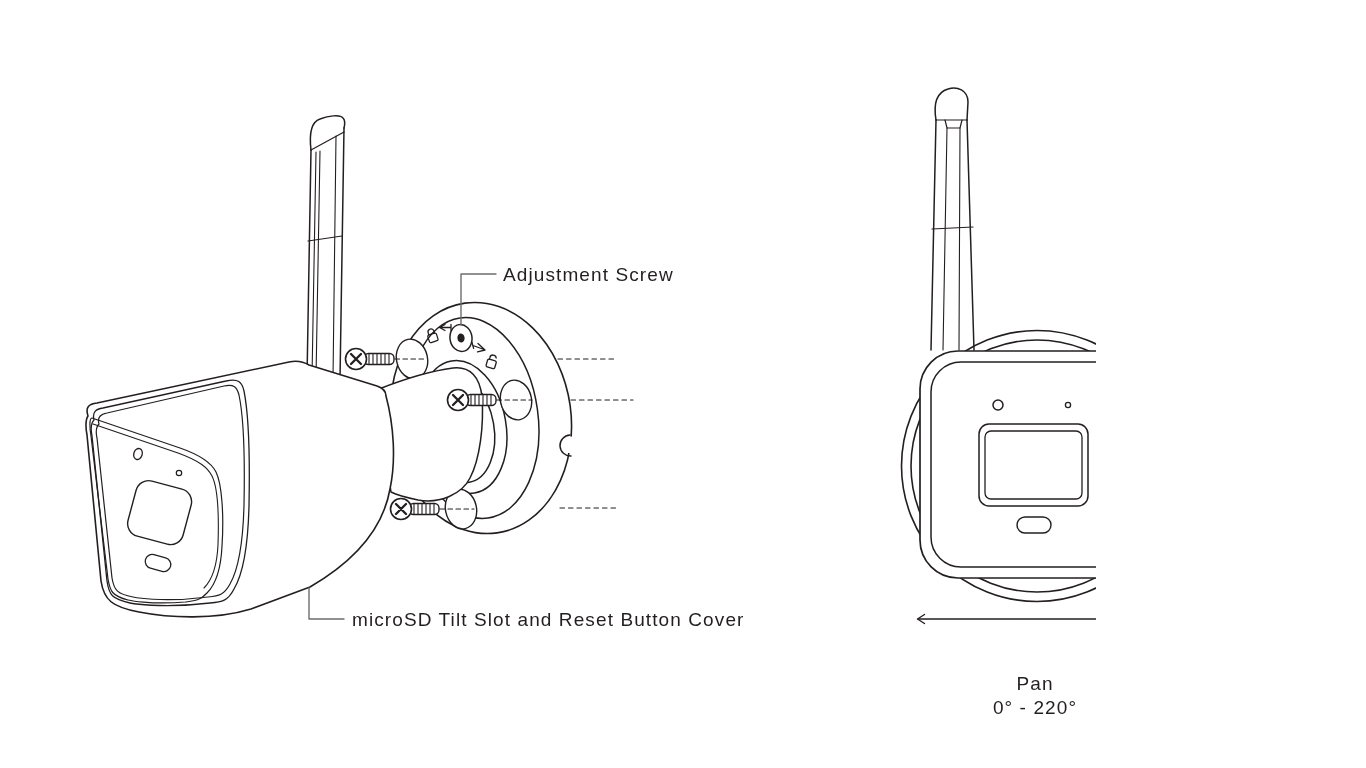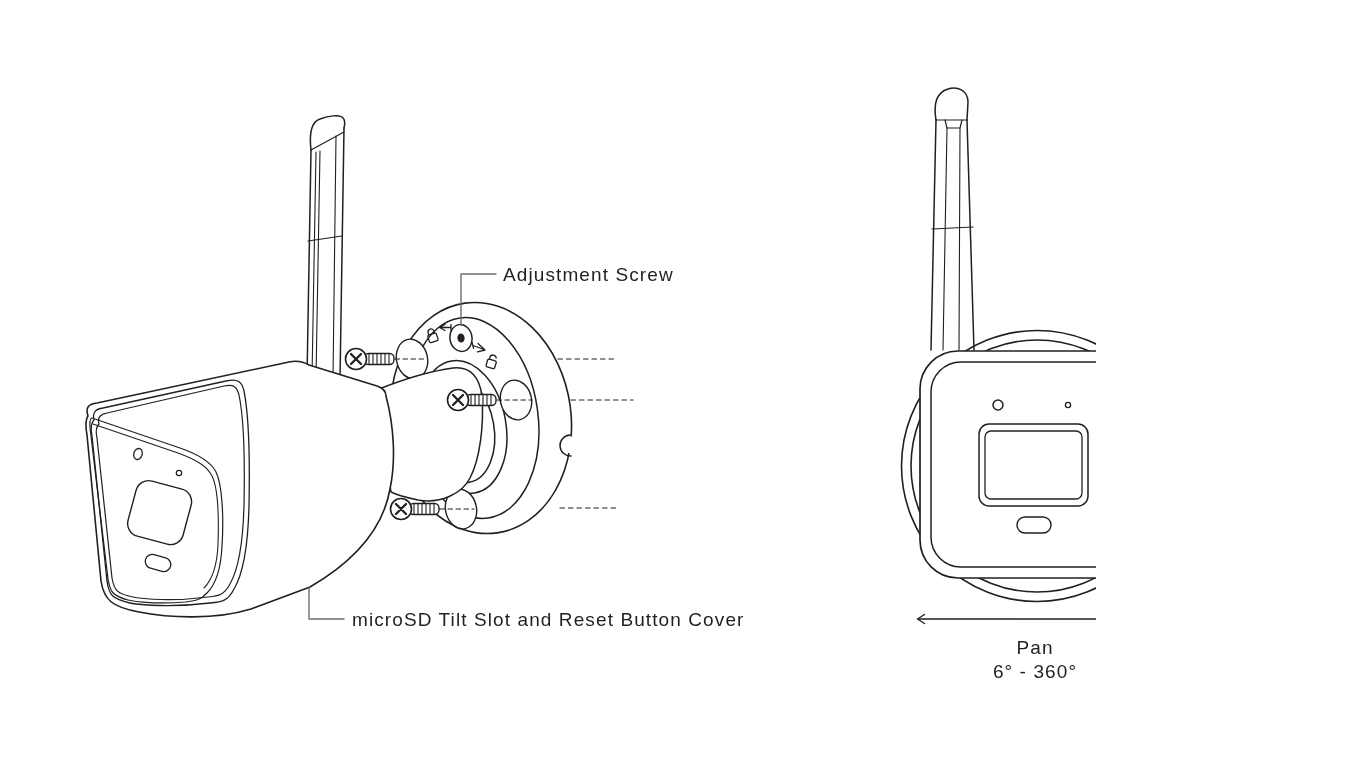--- a/index.html
+++ b/index.html
@@ -170,18 +170,18 @@
         <path d="M1144.5,598.5 L1151.5,603 L1144.5,607.5"></path>
       </g>
     </g>
   </svg>
 
   <div class="label" style="left:503px; top:247px;">Adjustment Screw</div>
 
   <div class="label" style="left:352px; top:592px;">microSD Tilt Slot and Reset Button Cover</div>
 
 
-  <div class="label center" style="left:965px; top:620px; width:140px;">
+  <div class="label center" style="left:965px; top:656px; width:140px;">
     <div>Pan</div>
-    <div>6° - 360°</div>
+    <div>0° - 220°</div>
   </div>
 
 </div>
 
 </body></html>

